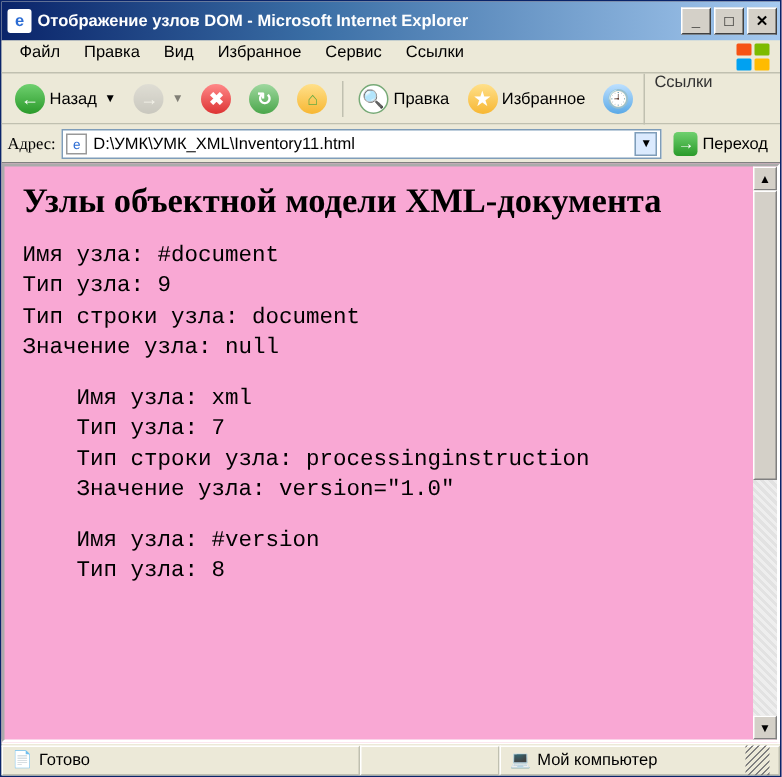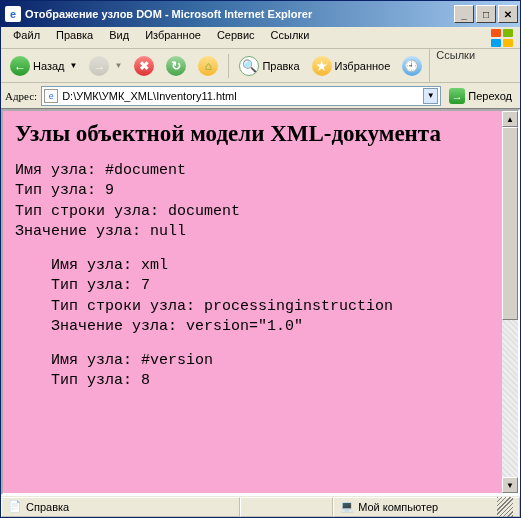--- a/index.html
+++ b/index.html
@@ -297,21 +297,21 @@
     <div class="strack">
       <div class="sthumb"></div>
     </div>
     <div class="sbtn">▼</div>
   </div>
 </div>
 
 <div class="statusbar">
   <div class="status-pane left">
     <span class="sicon">📄</span>
-    <span>Справка</span>
+    <span>Готово</span>
   </div>
   <div class="status-pane mid"></div>
   <div class="status-pane right">
     <span class="sicon">💻</span>
     <span>Мой компьютер</span>
     <span class="grip"></span>
   </div>
 </div>
 
 </body></html>

